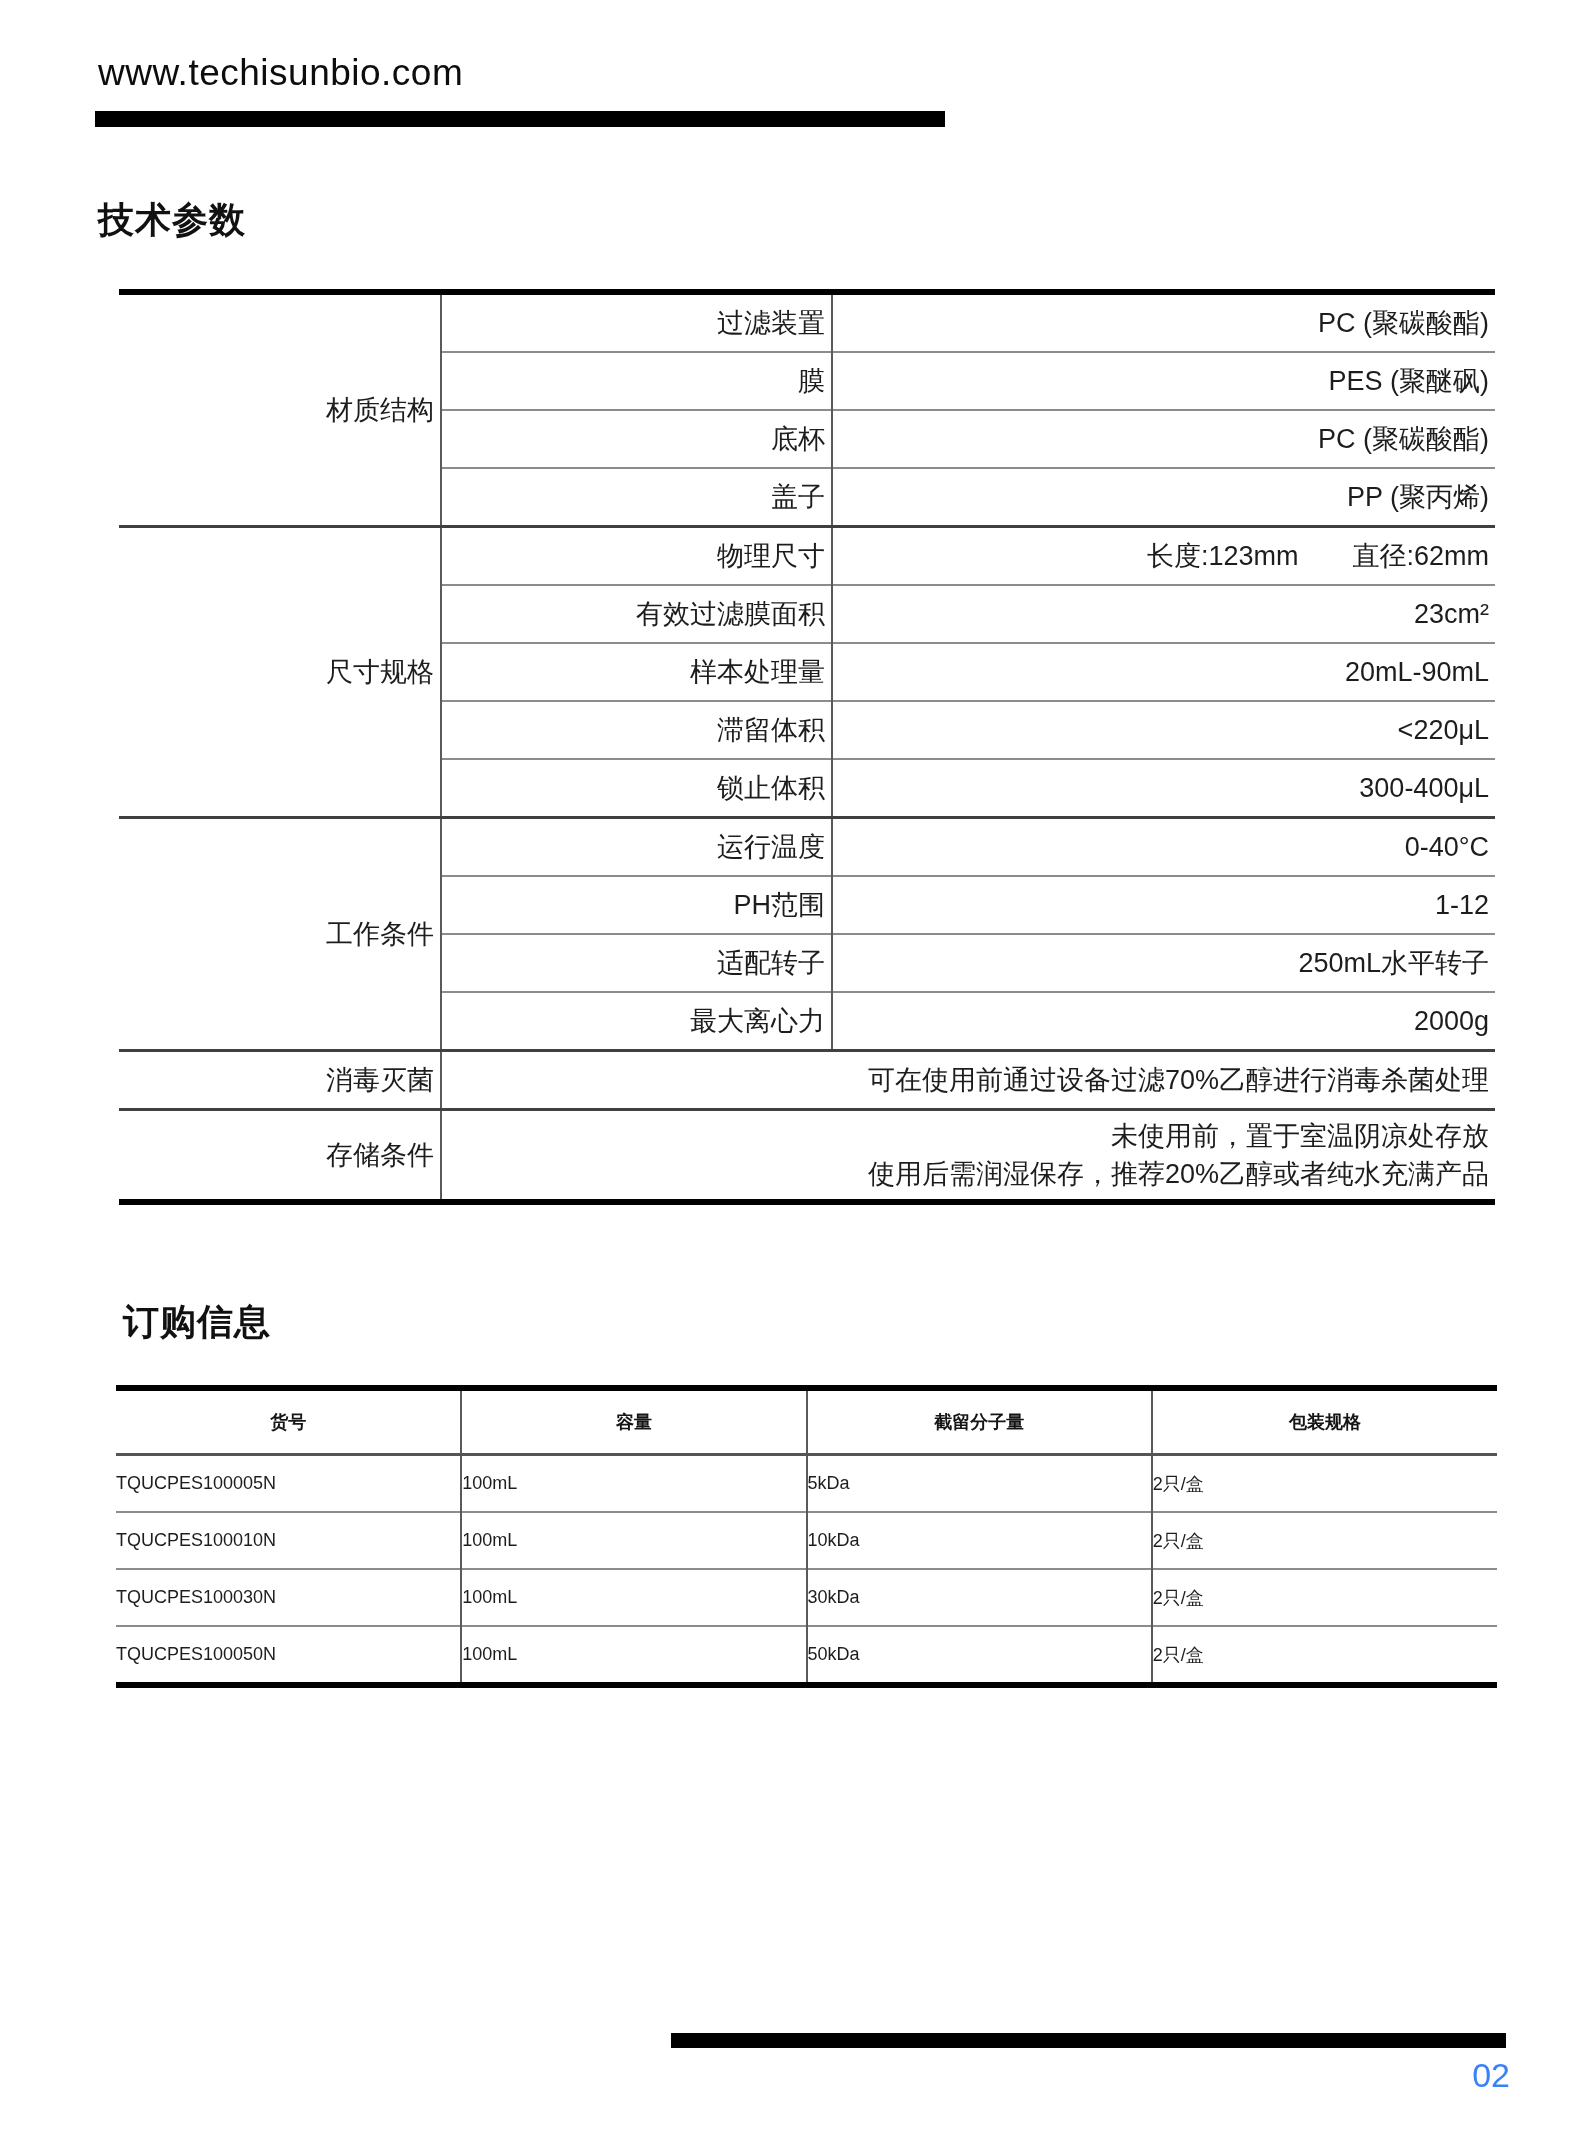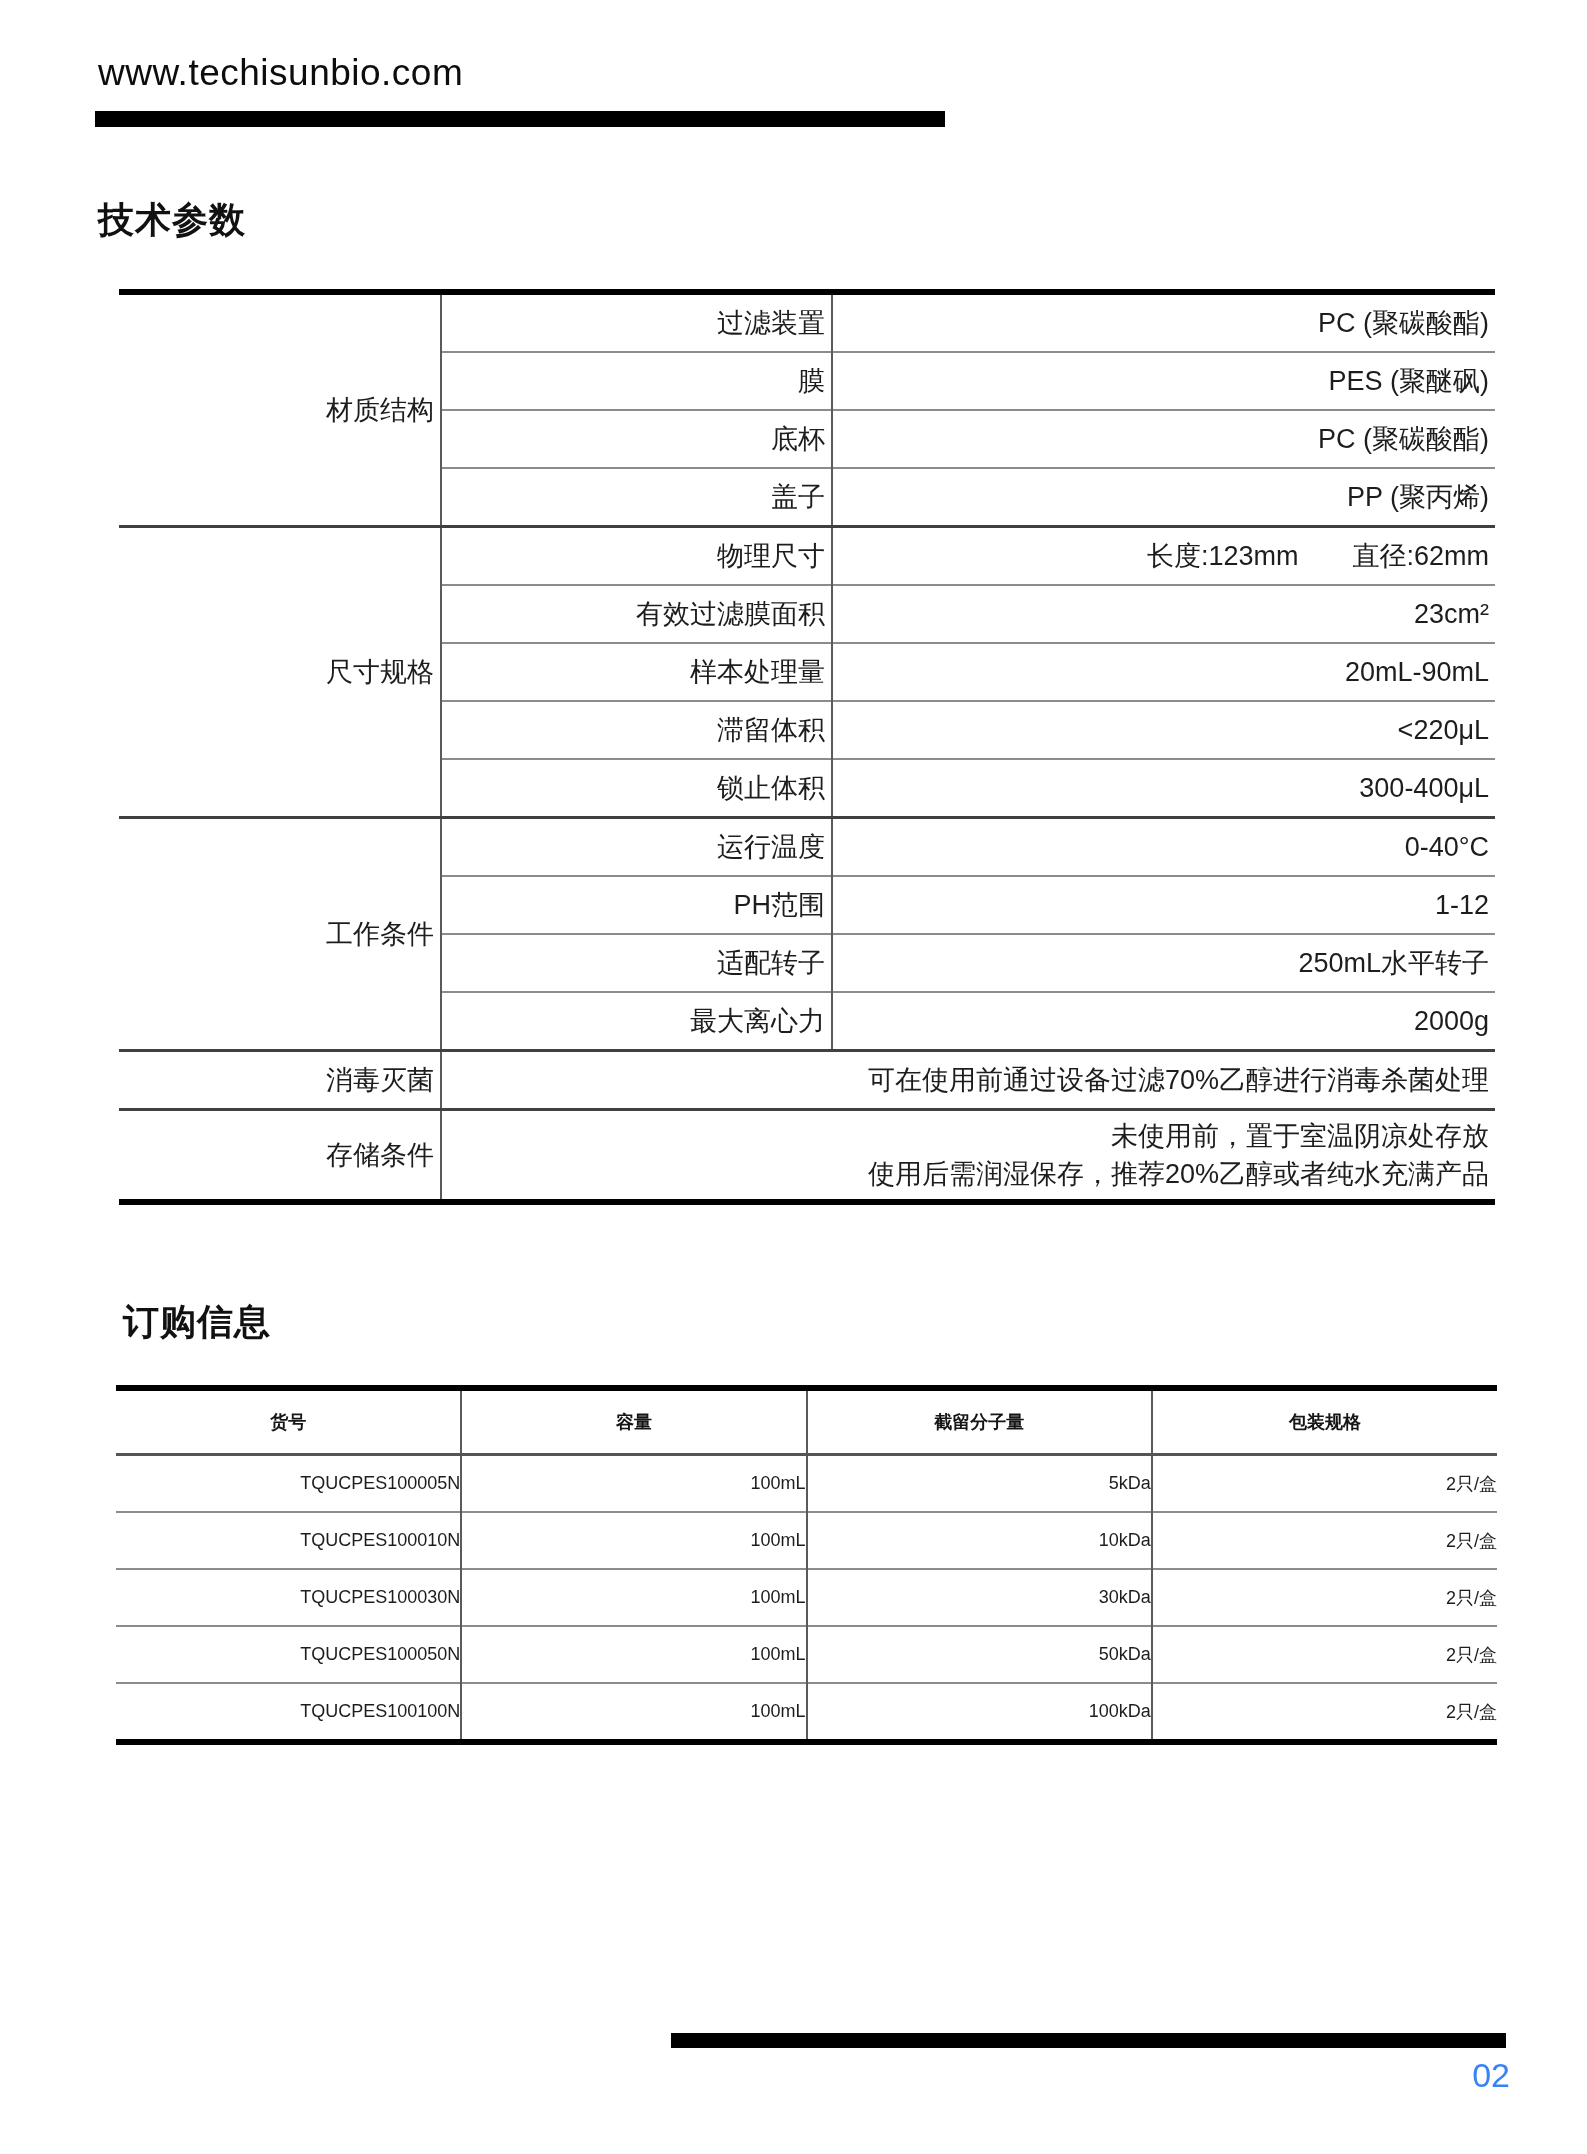--- a/index.html
+++ b/index.html
@@ -42,21 +42,21 @@
     position:absolute;left:116px;top:1385px;width:1381px;
     border-top:6px solid #000;border-bottom:6px solid #000;
     font-size:18px;
   }
   .order-table th{
     height:62px;font-weight:bold;text-align:center;vertical-align:middle;
     padding:0;border-right:2px solid #5a5a5a;color:#151515;
   }
   .order-table th:last-child{border-right:none;}
   .order-table td{
-    height:55px;text-align:right;vertical-align:middle;padding:0;
+    height:55px;text-align:left;vertical-align:middle;padding:0;
     border-top:2px solid #8c8c8c;border-right:2px solid #5a5a5a;
   }
   .order-table td:last-child{border-right:none;}
   .order-table tbody tr:first-child td{border-top:3px solid #555;}
   
   .footer-bar{
     position:absolute;left:671px;top:2033px;width:835px;height:15px;background:#000;
   }
   .page-number{
     position:absolute;right:77px;top:2056px;font-size:34px;color:#3b82f6;
@@ -185,23 +185,17 @@
       <td>100mL</td>
       <td>30kDa</td>
       <td>2只/盒</td>
     </tr>
     <tr>
       <td>TQUCPES100050N</td>
       <td>100mL</td>
       <td>50kDa</td>
       <td>2只/盒</td>
     </tr>
-    <tr>
-      <td>TQUCPES100100N</td>
-      <td>100mL</td>
-      <td>100kDa</td>
-      <td>2只/盒</td>
-    </tr>
   </tbody>
 </table>
 
 <div class="footer-bar"></div>
 <div class="page-number">02</div>
 
 </body></html>

